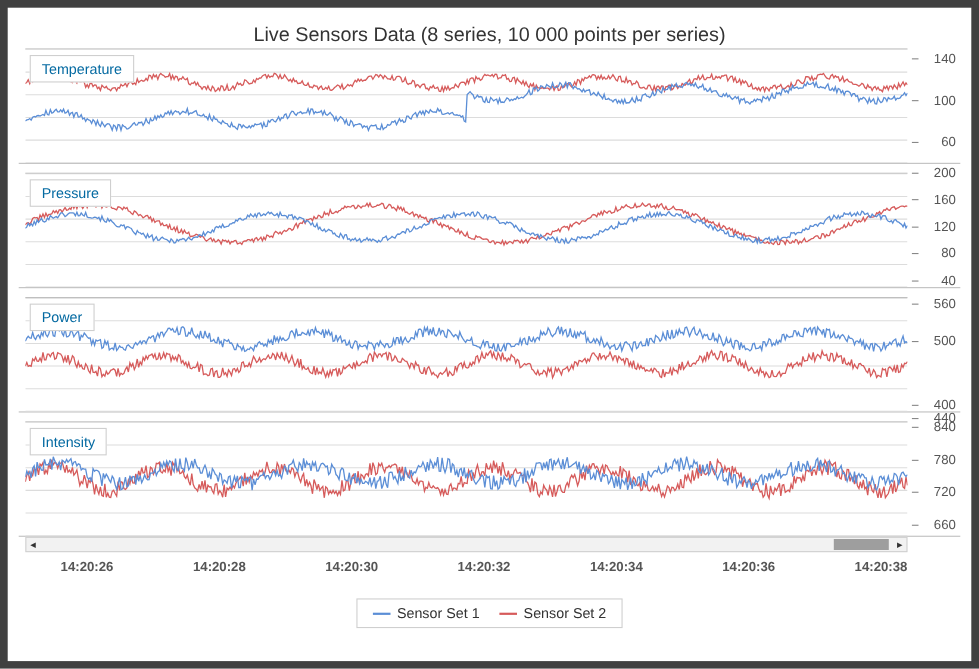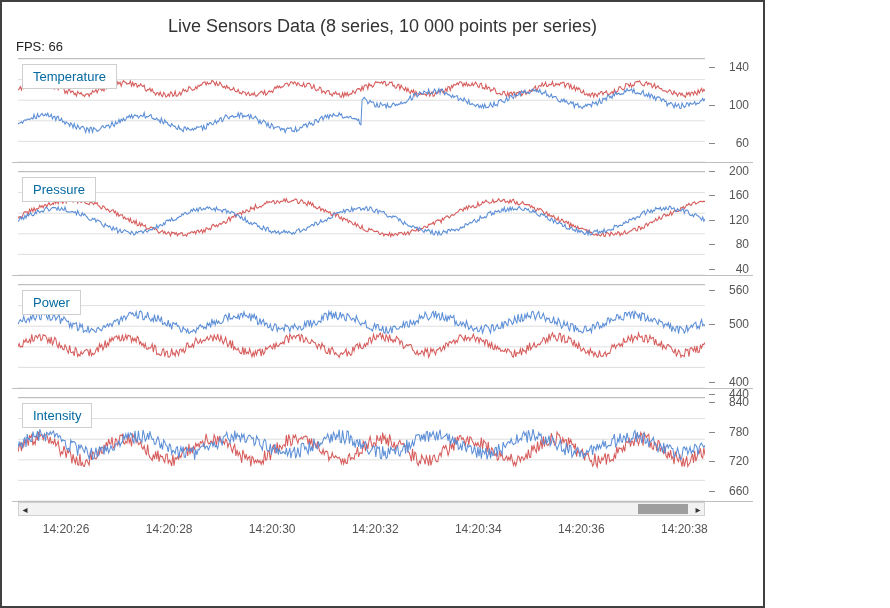--- a/index.html
+++ b/index.html
@@ -7,23 +7,23 @@
     padding: 0;
     width: 890px;
     height: 608px;
     background: #ffffff;
     font-family: "Segoe UI", Arial, sans-serif;
     color: #222;
     overflow: hidden;
   }
   .card {
     box-sizing: border-box;
-    width: 765px;
+    width: 890px;
     height: 608px;
-    border: 2px solid #404040;
+    border: 7px solid #404040;
     padding: 8px 10px;
     position: relative;
   }
   .title {
     text-align: center;
     font-size: 18px;
     margin: 6px 0 2px;
     color: #333;
   }
   .fps {
@@ -125,20 +125,21 @@
     bottom: 1px;
     right: 4px;
     width: 50px;
     background: #9e9e9e;
   }
 
   .xlabels {
     position: relative;
     height: 20px;
     margin: 6px 48px 0 6px;
+    font-weight: bold;
   }
   .xtick {
     position: absolute;
     top: 0;
     font-size: 12px;
     color: #555;
     transform: translateX(-50%);
     white-space: nowrap;
   }
 
@@ -166,21 +167,20 @@
     border-top-style: solid;
   }
   .swatch.s1 { border-top-color: #5b8ed6; }
   .swatch.s2 { border-top-color: #d65b5b; }
 </style>
 </head>
 <body>
 
 <div class="card">
   <div class="title">Live Sensors Data (8 series, 10 000 points per series)</div>
-  <div class="fps">FPS: 66</div>
 
   <div class="panels" id="panels">
       <div class="panel">
         <div class="plot"><svg viewBox="0 0 814 104" preserveAspectRatio="none" width="100%" height="100%">
             <g class="grid">
               <line x1="0" x2="814" y1="0" y2="0"></line>
               <line x1="0" x2="814" y1="20.8" y2="20.8"></line>
               <line x1="0" x2="814" y1="41.6" y2="41.6"></line>
               <line x1="0" x2="814" y1="62.4" y2="62.4"></line>
               <line x1="0" x2="814" y1="83.2" y2="83.2"></line>
@@ -273,13 +273,23 @@
   <div class="xlabels" id="xlabels">
       <div class="xtick" style="left: 7%;">14:20:26</div>
       <div class="xtick" style="left: 22%;">14:20:28</div>
       <div class="xtick" style="left: 37%;">14:20:30</div>
       <div class="xtick" style="left: 52%; text-align: center;">14:20:32</div>
       <div class="xtick" style="left: 67%;">14:20:34</div>
       <div class="xtick" style="left: 82%;">14:20:36</div>
       <div class="xtick" style="left: 97%;">14:20:38</div>
     </div>
 
+  <div class="legend">
+    <div class="item">
+      <span class="swatch s1"></span>
+      <span>Sensor Set 1</span>
+    </div>
+    <div class="item">
+      <span class="swatch s2"></span>
+      <span>Sensor Set 2</span>
+    </div>
+  </div>
 </div>
 
 </body></html>

